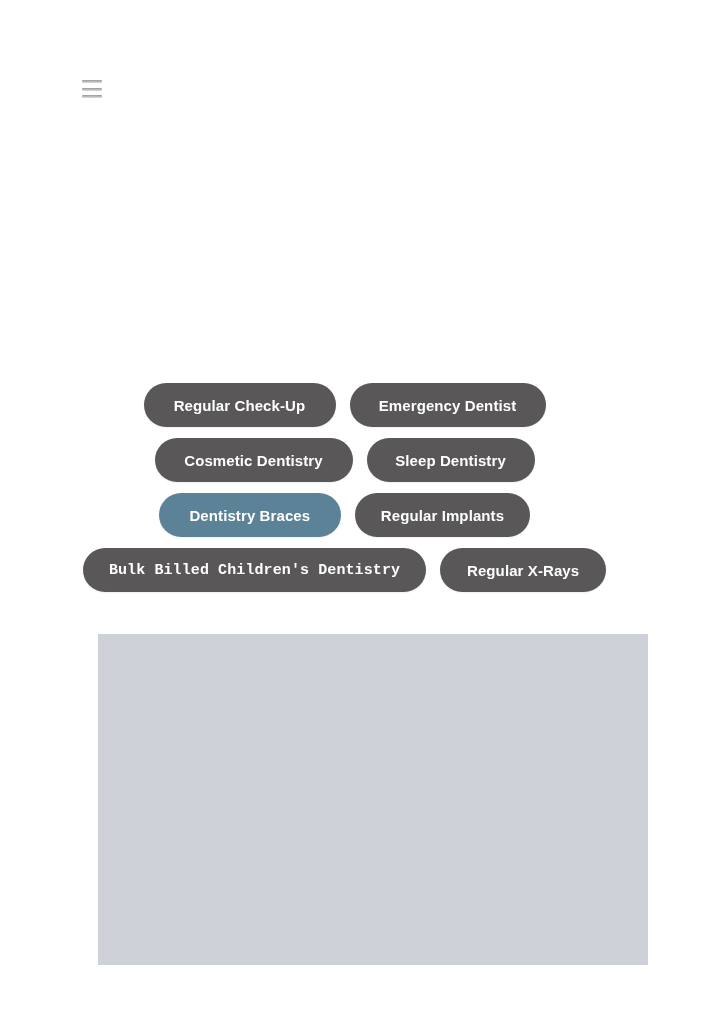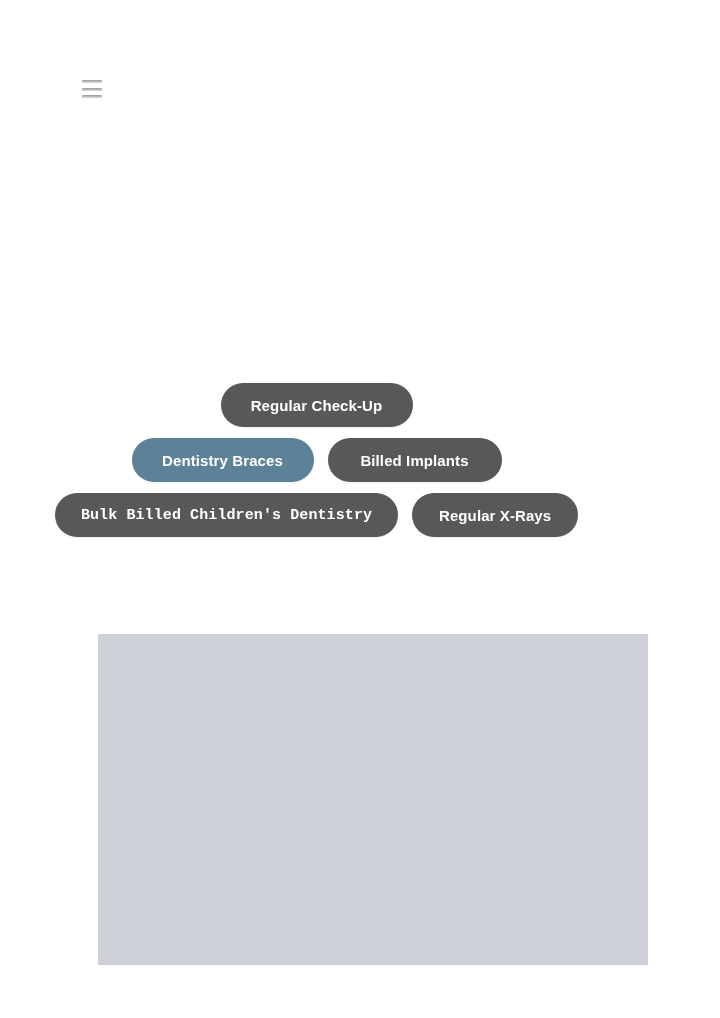--- a/index.html
+++ b/index.html
@@ -34,20 +34,21 @@
     background: linear-gradient(180deg, #9a9a9a 0%, #bdbdbd 55%, #dedede 100%);
     border-radius: 1px;
   }
 
   
   #service-grid {
     position: absolute;
     left: 0;
     top: 383px;
     width: 633px;
+    padding-left: 28px;
   }
   .pill-row {
     display: flex;
     align-items: center;
     justify-content: center;
     gap: 14px;
     margin-bottom: 11px;
   }
   .pill {
     display: inline-flex;
@@ -97,26 +98,31 @@
 <div id="menu-toggle">
   <span class="bar"></span>
   <span class="bar"></span>
   <span class="bar"></span>
 </div>
 
 <div id="service-grid">
 
   <div class="pill-row">
     <div class="pill w-regular">Regular Check-Up</div>
+    <div class="pill w-emergency">Emergency Dentist</div>
   </div>
 
+  <div class="pill-row">
+    <div class="pill w-cosmetic">Cosmetic Dentistry</div>
+    <div class="pill w-sleep">Sleep Dentistry</div>
+  </div>
 
   <div class="pill-row">
     <div class="pill w-invisalign is-active">Dentistry Braces</div>
-    <div class="pill w-implants">Billed Implants</div>
+    <div class="pill w-implants">Regular Implants</div>
   </div>
 
   <div class="pill-row">
     <div class="pill w-bulk">Bulk Billed Children's Dentistry</div>
     <div class="pill w-xrays">Regular X-Rays</div>
   </div>
 
 </div>
 
 <div id="content-placeholder"></div>

